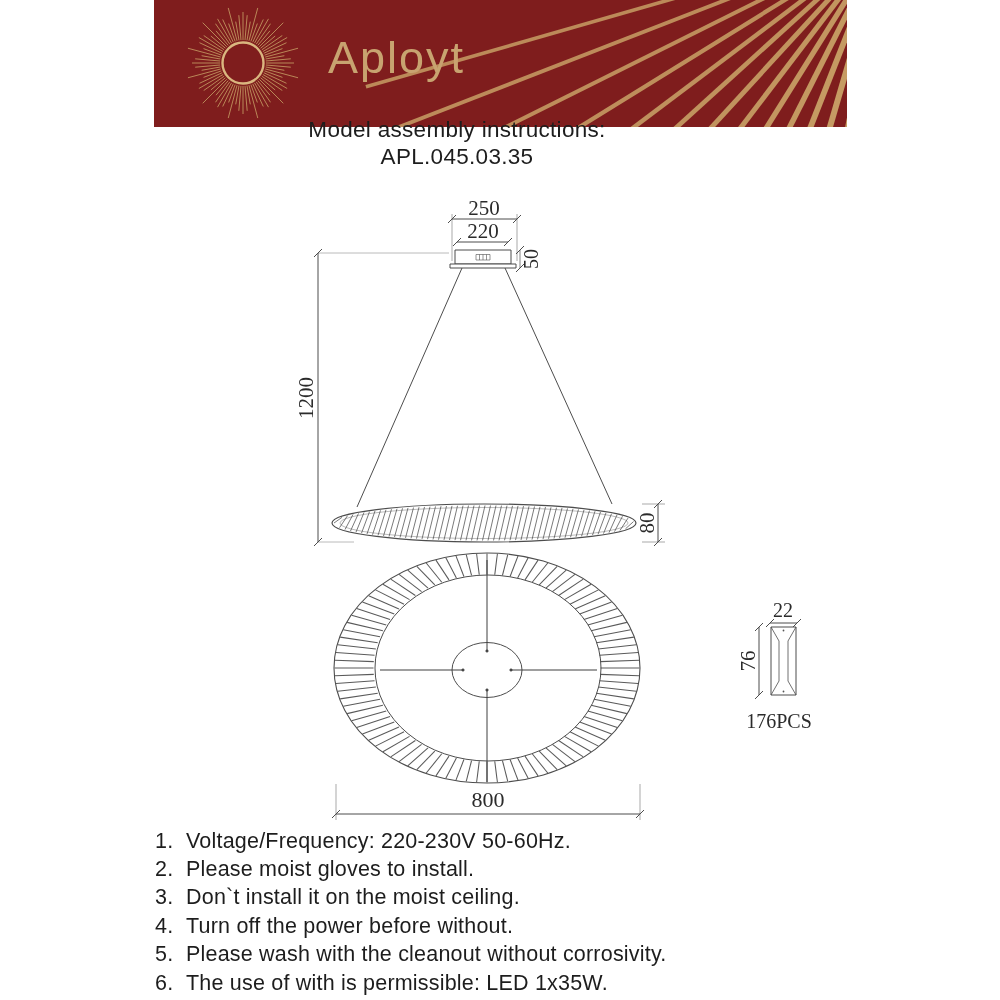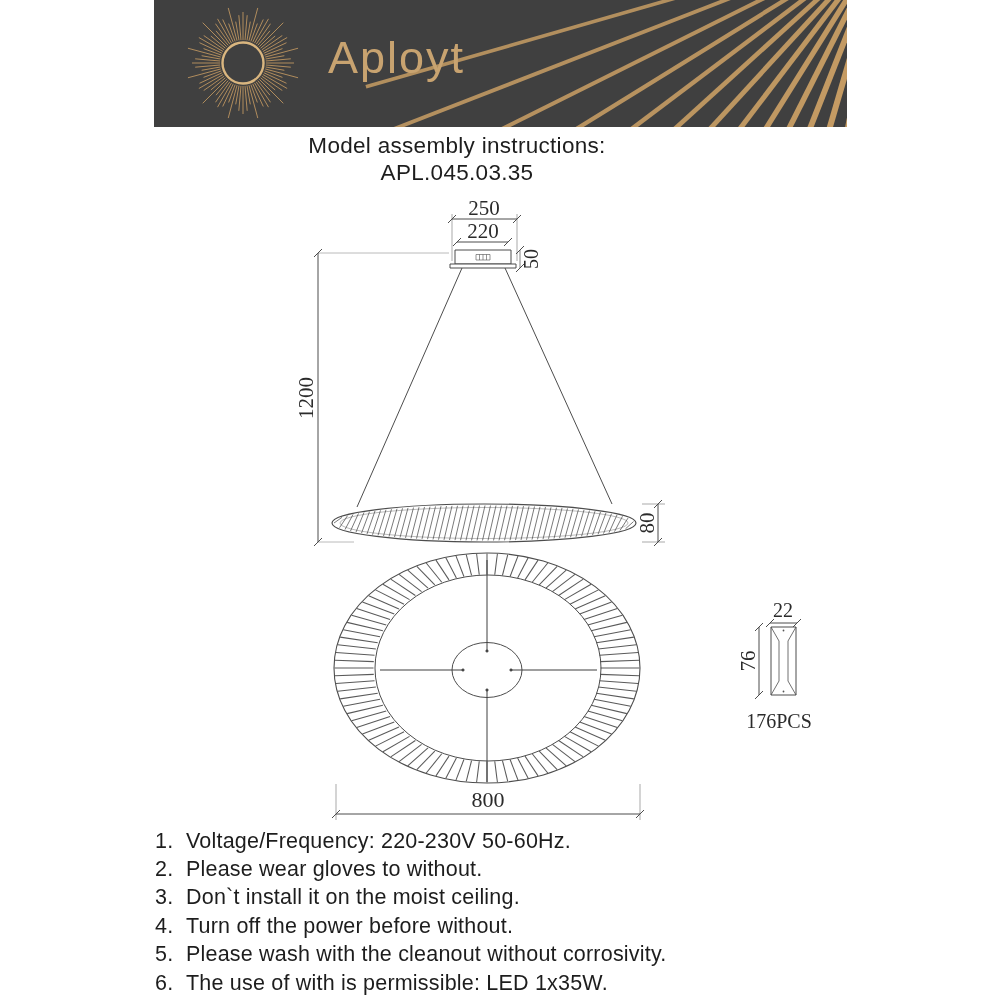--- a/index.html
+++ b/index.html
@@ -1,24 +1,24 @@
 <!DOCTYPE html>
 <html><head>
 <meta charset="utf-8">
 <style>
   html,body{margin:0;padding:0;background:#ffffff;}
   .page{position:relative;width:1000px;height:1000px;background:#ffffff;overflow:hidden;
         font-family:"Liberation Sans",sans-serif;color:#1d1d1d;}
   
-  .banner{position:absolute;left:154px;top:0;width:693px;height:127px;background:#404040;}
+  .banner{position:absolute;left:154px;top:0;width:693px;height:127px;background:#7f1d1d;}
   .banner svg{position:absolute;left:0;top:0;}
   .brand{position:absolute;left:174px;top:32px;font-size:45px;font-weight:400;
          letter-spacing:2px;color:#c8a370;font-family:"Liberation Sans",sans-serif;}
   
-  .title-block{position:absolute;left:0;top:132px;width:914px;text-align:center;}
+  .title-block{position:absolute;left:0;top:116px;width:914px;text-align:center;}
   .title-line{font-size:22.5px;line-height:27px;letter-spacing:.3px;color:#1d1d1d;}
   
   .diagram{position:absolute;left:280px;top:195px;width:570px;height:640px;}
   .diagram line,.diagram path,.diagram rect,.diagram ellipse,.diagram polyline{vector-effect:non-scaling-stroke;}
   .dim-text{font-family:"Liberation Serif",serif;fill:#2b2b2b;}
   
   .instructions{position:absolute;left:155px;top:827px;width:760px;list-style:none;margin:0;padding:0;}
   .instructions li{display:flex;height:28.4px;align-items:center;font-size:21.5px;letter-spacing:.2px;}
   .instructions .num{width:31px;flex:0 0 31px;}
   .instructions .txt{white-space:nowrap;}
@@ -368,21 +368,21 @@
     <text class="dim-text" x="779" y="728" font-size="20" text-anchor="middle">176PCS</text>
   </svg>
 
   <ol class="instructions">
     <li>
       <span class="num">1.</span>
       <span class="txt">Voltage/Frequency: 220-230V 50-60Hz.</span>
       </li>
     <li>
       <span class="num">2.</span>
-      <span class="txt">Please wear gloves to without.</span>
+      <span class="txt">Please moist gloves to install.</span>
       </li>
     <li>
       <span class="num">3.</span>
       <span class="txt">Don`t install it on the moist ceiling.</span>
       </li>
     <li>
       <span class="num">4.</span>
       <span class="txt">Turn off the power before without.</span>
       </li>
     <li>

